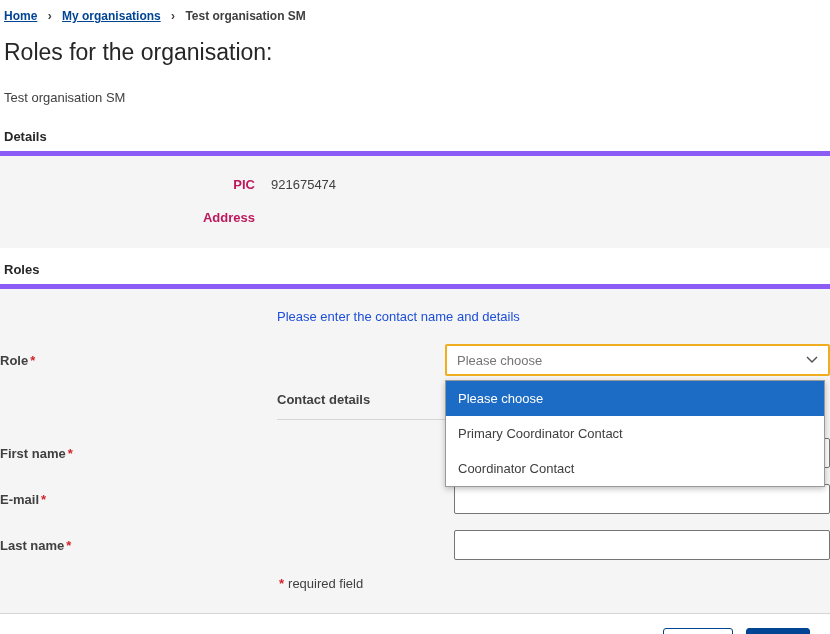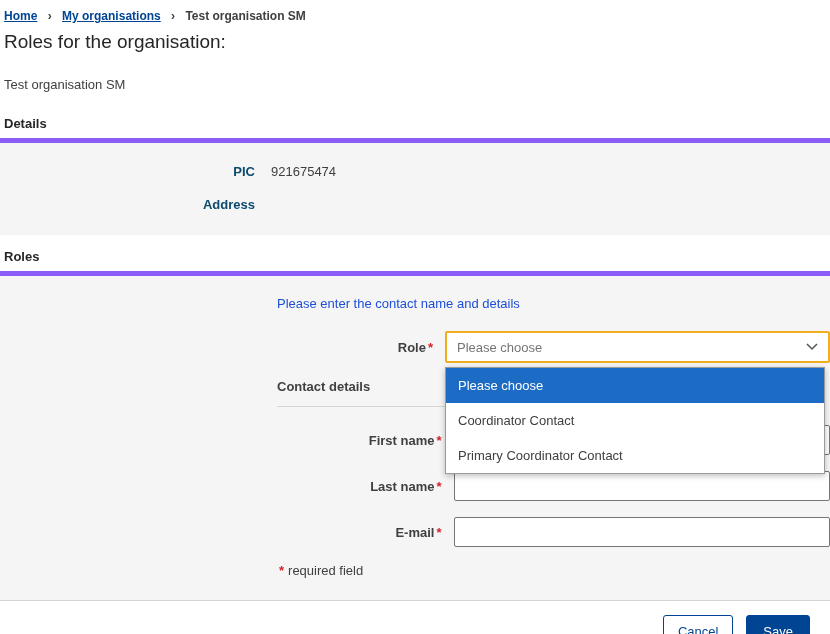--- a/index.html
+++ b/index.html
@@ -13,42 +13,42 @@
   }
   .page { width: 830px; min-height: 634px; display: flex; flex-direction: column; }
 
   
   .breadcrumb { padding: 9px 4px 6px 4px; font-size: 12px; color: #404040; font-weight: bold; }
   .breadcrumb a { color: #004494; text-decoration: underline; cursor: pointer; }
   .breadcrumb .sep { color: #404040; margin: 0 7px; font-size: 12px; }
   .breadcrumb .current { color: #404040; }
 
   
-  .page-title { font-size: 19px; font-weight: 400; color: #262626; margin: 2px 4px 0 4px; }
+  .page-title { font-size: 23px; font-weight: 400; color: #262626; margin: 10px 4px 0 4px; }
   .page-subtitle { margin: 24px 4px 10px 4px; font-size: 13px; color: #404040; }
 
   
   .section-heading {
     font-weight: 700; font-size: 13px; color: #262626;
     padding: 14px 4px 7px 4px;
     border-bottom: 5px solid #8b5cf6;
   }
 
   
   .details-panel { background: #f5f5f5; padding: 12px 0 14px 0; }
   .detail-row { display: flex; align-items: center; padding: 9px 0; }
-  .detail-label { width: 255px; text-align: right; font-weight: 700; color: #0c4a6e; }
+  .detail-label { width: 255px; text-align: right; font-weight: 700; color: #be185d; }
   .detail-value { margin-left: 16px; color: #404040; }
 
   
   .roles-panel { background: #f5f5f5; padding: 20px 0 6px 0; position: relative; }
   .form-intro { margin: 0 0 20px 277px; color: #1d4ed8; }
 
   .form-row { display: flex; align-items: center; margin-bottom: 16px; }
-  .form-label { width: 464px; text-align: right; font-weight: 700; padding-right: 12px; color: #404040; }
+  .form-label { width: 464px; text-align: left; font-weight: 700; padding-right: 12px; color: #404040; }
   .req { color: #d2232a; margin-left: 2px; font-weight: 700; }
 
   .control-wrap { position: relative; width: 385px; border-radius: 13px; }
 
   .select-box {
     width: 385px; height: 32px;
     background: #ffffff;
     border: 2px solid #f0ad1e;
     border-radius: 2px;
     display: flex; align-items: center; justify-content: space-between;
@@ -142,45 +142,45 @@
           <span class="select-placeholder">Please choose</span>
           <span class="chevron">
             <svg width="12" height="8" viewBox="0 0 12 8">
                 <path d="M1 1 L6 6 L11 1" fill="none" stroke="#555" stroke-width="1.5"></path>
               </svg>
           </span>
         </div>
 
         <div class="dropdown">
           <div class="option selected">Please choose</div>
+          <div class="option">Primary Coordinator Contact</div>
           <div class="option">Coordinator Contact</div>
-          <div class="option">Primary Coordinator Contact</div>
         </div>
       </div>
     </div>
 
     <div class="contact-heading">Contact details</div>
 
     <div class="form-row">
       <div class="form-label">
         <span>First name</span><span class="req">*</span>
       </div>
       <input class="text-input" type="text" style="">
     </div>
 
     <div class="form-row">
       <div class="form-label">
-        <span>Last name</span><span class="req">*</span>
+        <span>E-mail</span><span class="req">*</span>
       </div>
       <input class="text-input" type="text" style="">
     </div>
 
     <div class="form-row">
       <div class="form-label">
-        <span>E-mail</span><span class="req">*</span>
+        <span>Last name</span><span class="req">*</span>
       </div>
       <input class="text-input" type="text" style="">
     </div>
 
     <div class="required-note">
       <span class="req">*</span><span>required field</span>
     </div>
 
   </div>
 

